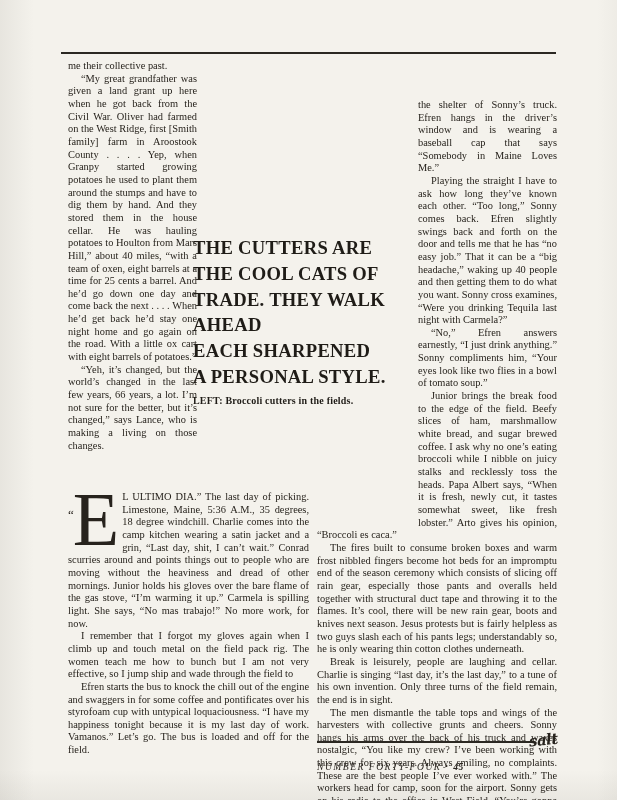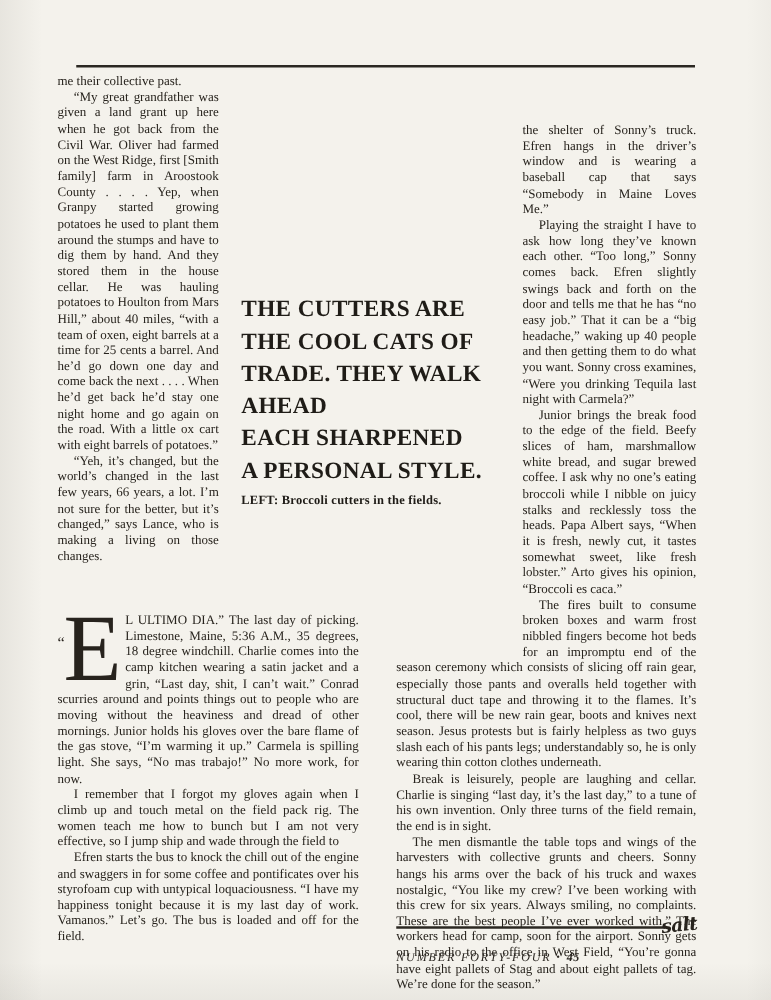--- a/index.html
+++ b/index.html
@@ -9,21 +9,21 @@
       linear-gradient(90deg, rgba(60,55,45,0.07), rgba(60,55,45,0) 34px),
       linear-gradient(0deg, rgba(60,55,45,0.06), rgba(60,55,45,0) 30px),
       linear-gradient(270deg, rgba(60,55,45,0.03), rgba(60,55,45,0) 20px),
       #f4f2ec;
     font-family:"Liberation Serif", serif;
     color:#27231d;
   }
   .rule-top { position:absolute; left:61px; top:52px; width:495px; height:1.7px; background:#2b2822; }
 
   .col { position:absolute; top:60px; font-size:10.4px; line-height:12.65px; text-align:justify; }
-  .col-left  { left:46px;  width:241px; }
+  .col-left  { left:68px;  width:241px; }
   .col-right { left:317px; width:240px;margin-top:39px; }
 
   .wrap-spacer { width:112px; height:272px; }
   .wrap-spacer.right { float:right; margin-top:158px; }
   .col-right .wrap-spacer { width:101px; height:283px; float:left; margin-top:145px; }
 
   p { margin:0; padding:0; text-indent:13px; }
   .paras.cont p:first-child { text-indent:0; }
 
   .section-2 { clear:right; padding-top:1px; }
@@ -75,20 +75,21 @@
           <p>Efren starts the bus to knock the chill out of the engine and swaggers in for some coffee and pontificates over his styrofoam cup with untypical loquaciousness. “I have my happiness tonight because it is my last day of work. Vamanos.” Let’s go. The bus is loaded and off for the field.</p>
         </div>
     </div>
   </div>
 
   <div class="col col-right">
     <div class="wrap-spacer"></div>
     <div class="paras cont">
         <p>the shelter of Sonny’s truck. Efren hangs in the driver’s window and is wearing a baseball cap that says “Somebody in Maine Loves Me.”</p>
         <p>Playing the straight I have to ask how long they’ve known each other. “Too long,” Sonny comes back. Efren slightly swings back and forth on the door and tells me that he has “no easy job.” That it can be a “big headache,” waking up 40 people and then getting them to do what you want. Sonny cross examines, “Were you drinking Tequila last night with Carmela?”</p>
+        <p>“No,” Efren answers earnestly, “I just drink anything.” Sonny compliments him, “Your eyes look like two flies in a bowl of tomato soup.”</p>
         <p>Junior brings the break food to the edge of the field. Beefy slices of ham, marshmallow white bread, and sugar brewed coffee. I ask why no one’s eating broccoli while I nibble on juicy stalks and recklessly toss the heads. Papa Albert says, “When it is fresh, newly cut, it tastes somewhat sweet, like fresh lobster.” Arto gives his opinion, “Broccoli es caca.”</p>
         <p>The fires built to consume broken boxes and warm frost nibbled fingers become hot beds for an impromptu end of the season ceremony which consists of slicing off rain gear, especially those pants and overalls held together with structural duct tape and throwing it to the flames. It’s cool, there will be new rain gear, boots and knives next season. Jesus protests but is fairly helpless as two guys slash each of his pants legs; understandably so, he is only wearing thin cotton clothes underneath.</p>
         <p>Break is leisurely, people are laughing and cellar. Charlie is singing “last day, it’s the last day,” to a tune of his own invention. Only three turns of the field remain, the end is in sight.</p>
         <p>The men dismantle the table tops and wings of the harvesters with collective grunts and cheers. Sonny hangs his arms over the back of his truck and waxes nostalgic, “You like my crew? I’ve been working with this crew for six years. Always smiling, no complaints. These are the best people I’ve ever worked with.” The workers head for camp, soon for the airport. Sonny gets on his radio to the office in West Field, “You’re gonna have eight pallets of Stag and about eight pallets of tag. We’re done for the season.”</p>
       </div>
   </div>
 
   <div class="pullquote">
     <div>
         <div>THE CUTTERS ARE</div>

